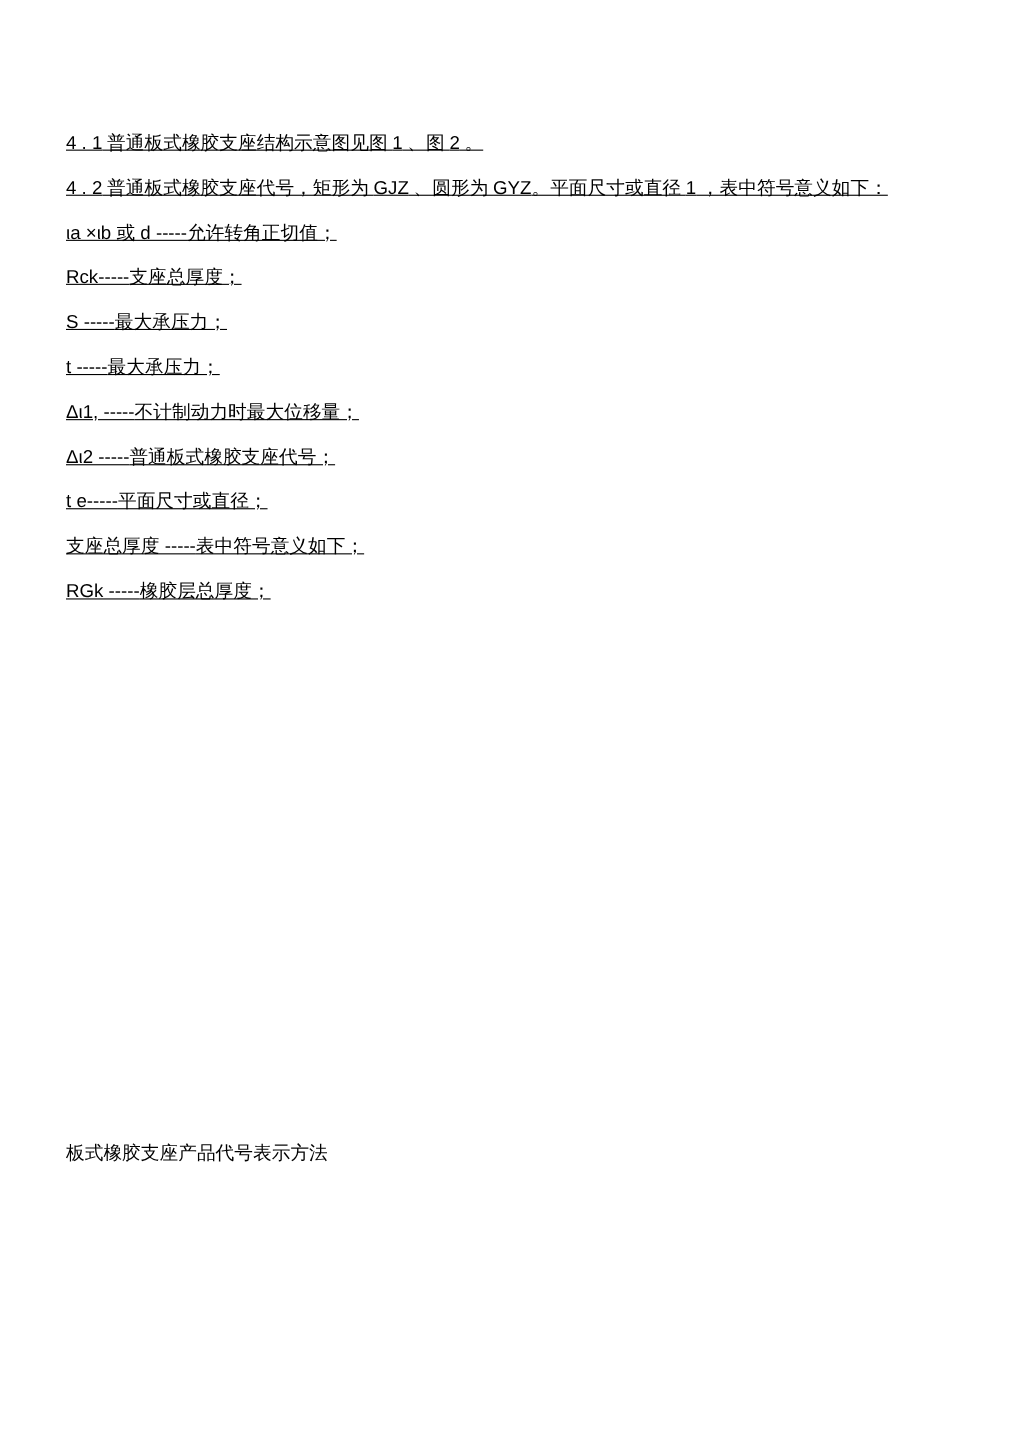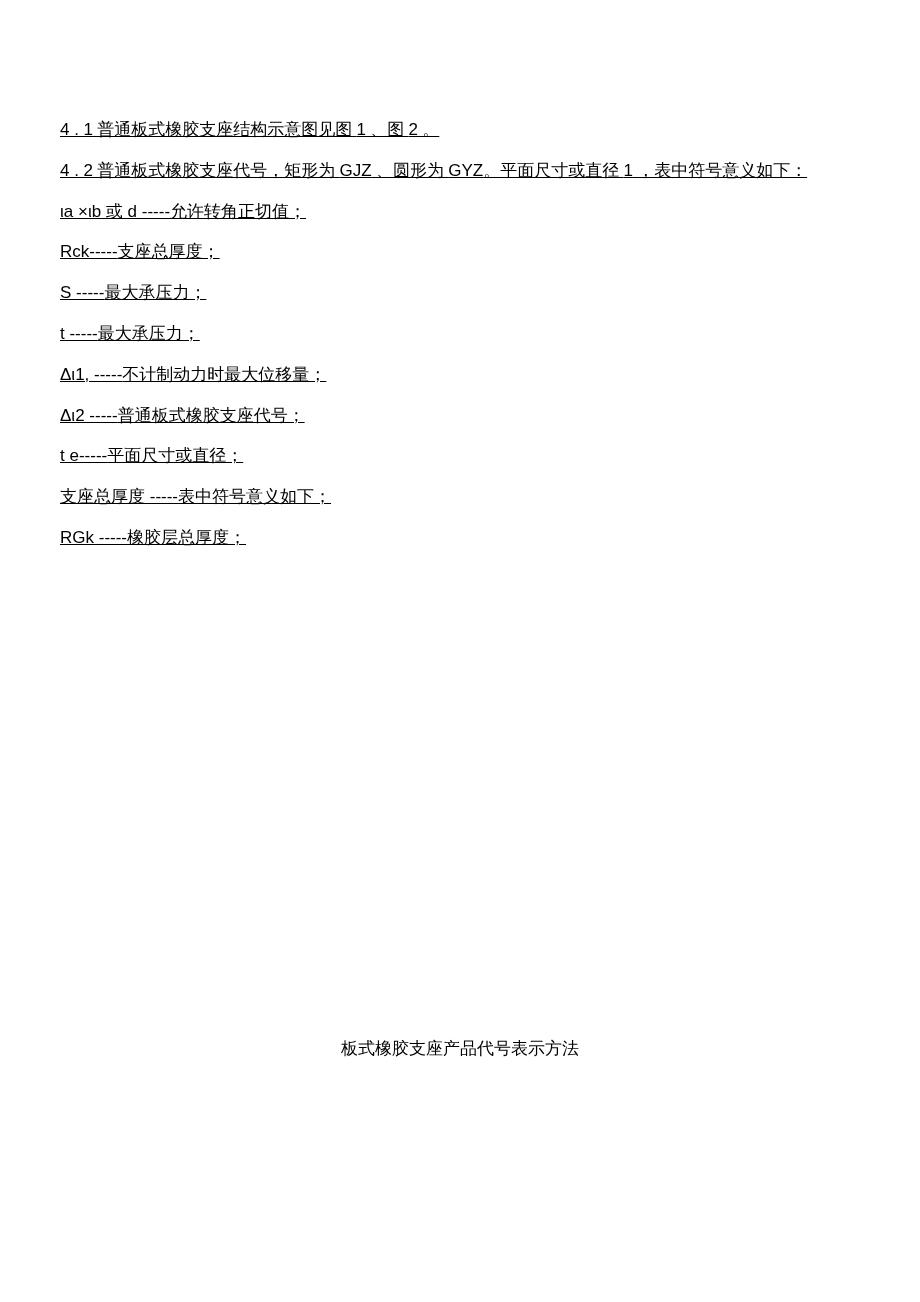--- a/index.html
+++ b/index.html
@@ -18,21 +18,20 @@
       line-height: 2.4;
     }
     .line {
       white-space: nowrap;
       text-decoration: underline;
     }
     .sans {
       font-family: Arial, "Helvetica Neue", sans-serif;
     }
     .footer-title {
-      text-align: center;
       margin-top: 470px;
       font-family: "SimSun", "宋体", serif;
     }
   </style>
 </head>
 <body>
 
 <div class="line">
   <span class="sans">4 . 1</span><span> 普通板式橡胶支座结构示意图见图 </span><span class="sans">1</span><span> 、图 </span><span class="sans">2</span><span> 。</span>
 </div>

